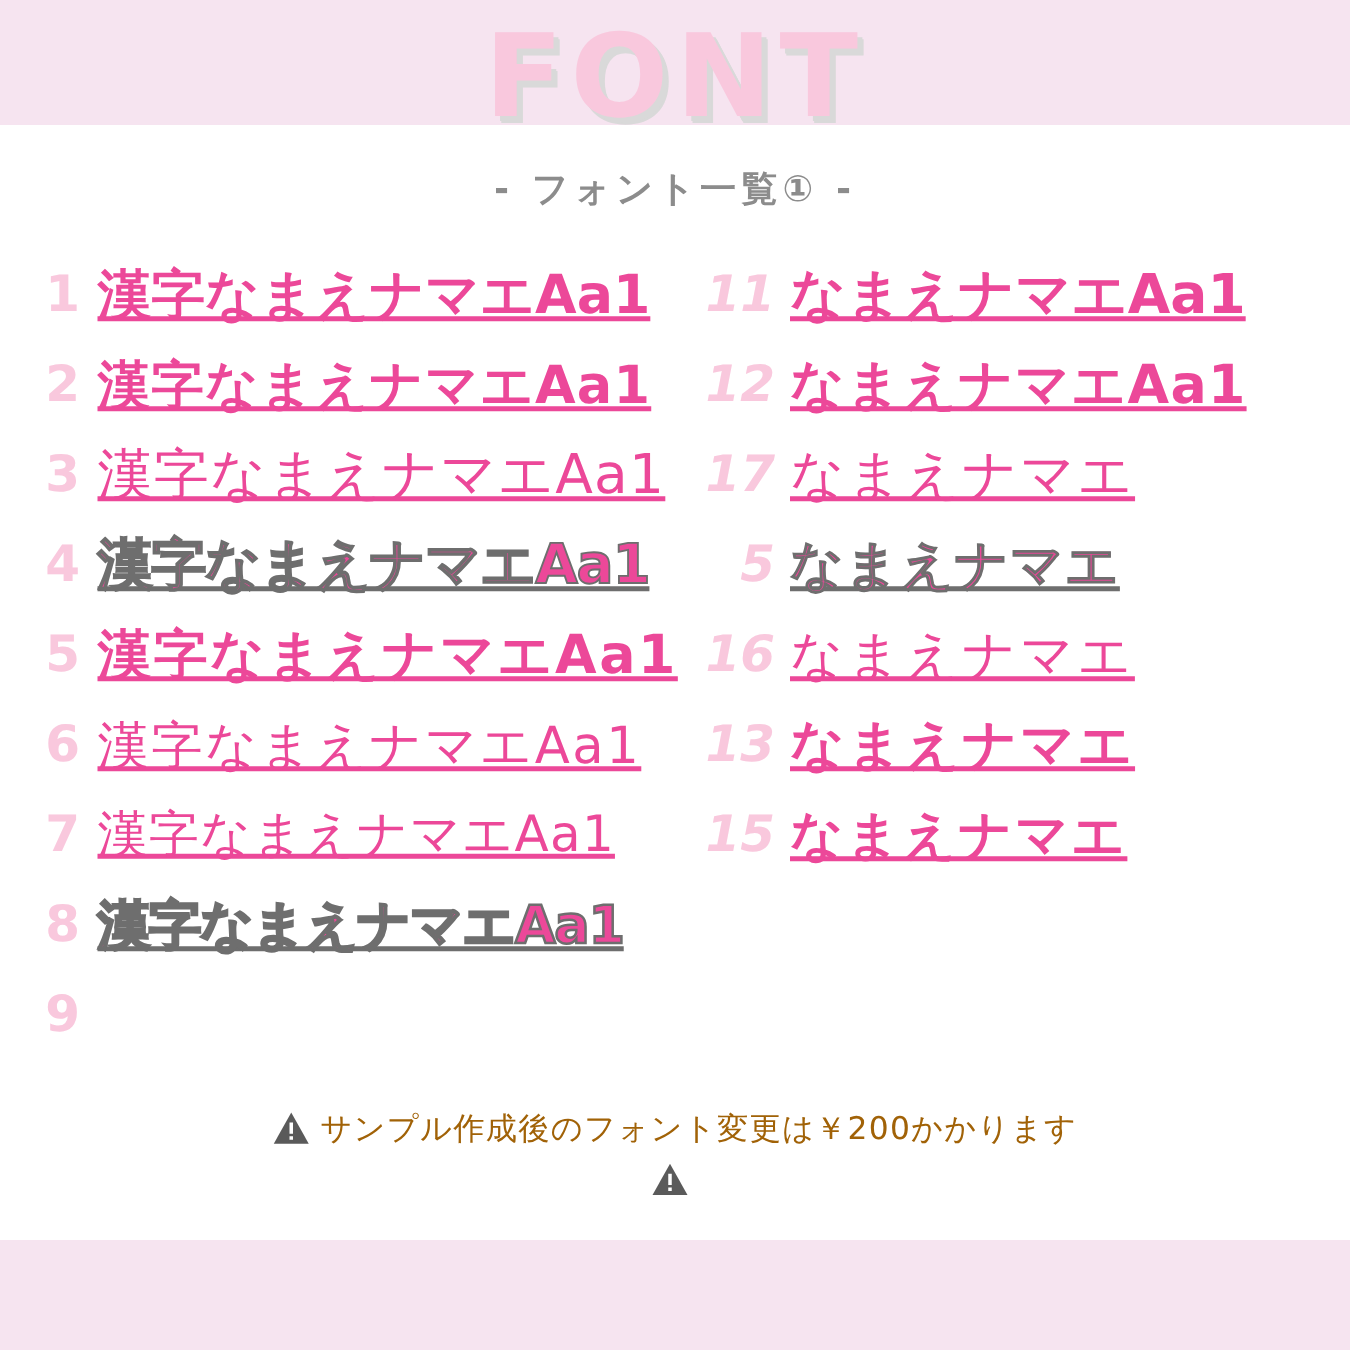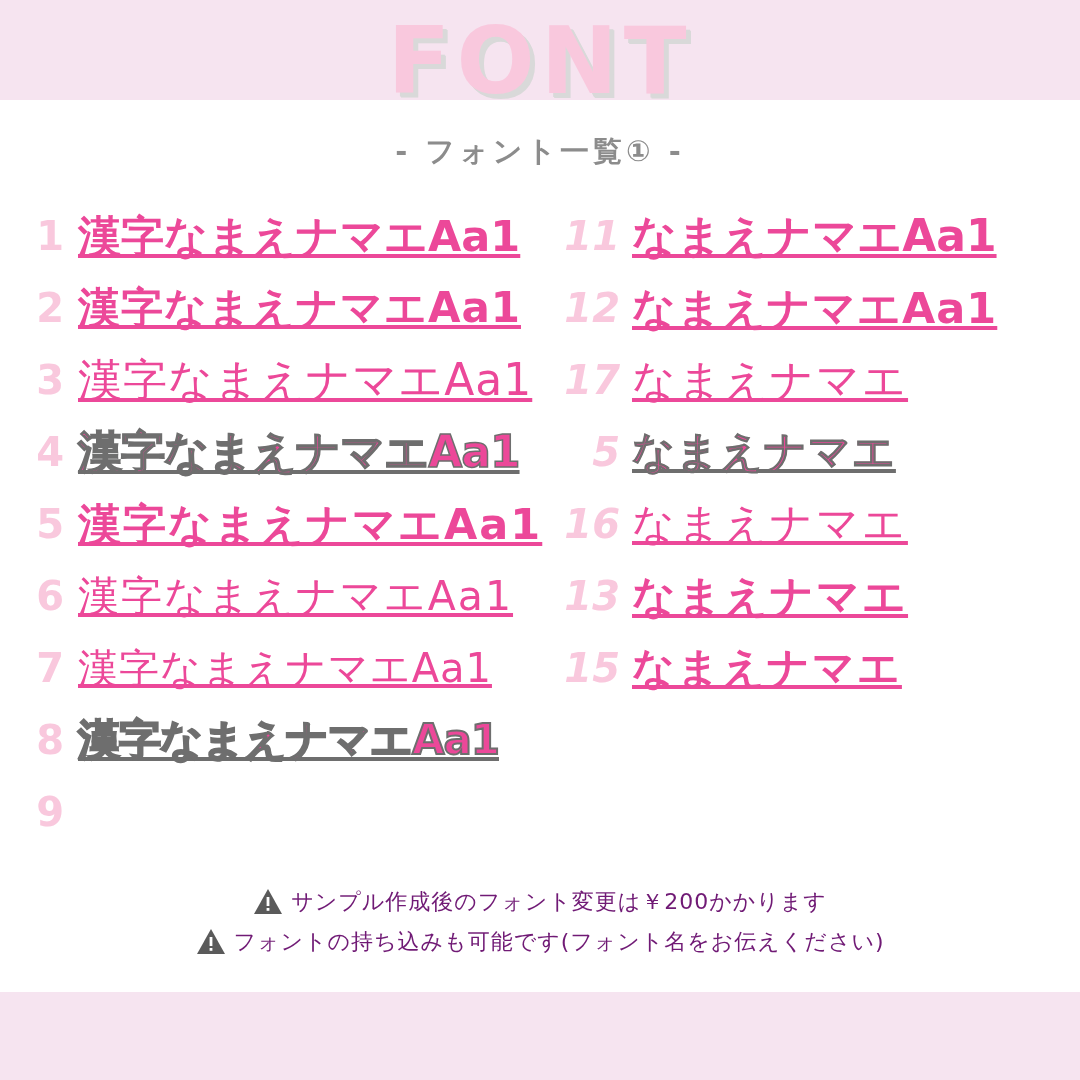--- a/index.html
+++ b/index.html
@@ -123,22 +123,22 @@
     left: 0;
     top: 888px;
     width: 1080px;
     text-align: center;
     z-index: 3;
   }
   .note-line {
     display: flex;
     align-items: center;
     justify-content: center;
-    color: #701a75;
-    font-size: 22px;
+    color: #a16207;
+    font-size: 25px;
     letter-spacing: 1px;
     margin-bottom: 12px;
     font-weight: normal;
   }
   .warn-icon {
     display: inline-block;
     width: 30px;
     height: 28px;
     margin-right: 8px;
     position: relative;
@@ -243,17 +243,16 @@
       <span class="note-text">サンプル作成後のフォント変更は￥200かかります</span>
     </div>
     <div class="note-line">
       <span class="warn-icon">
         <svg width="30" height="28" viewBox="0 0 30 28">
           <path d="M15 1 L29 26 L1 26 Z" fill="#5a5a5a"></path>
           <rect x="13.6" y="9" width="2.8" height="9" fill="#ffffff"></rect>
           <rect x="13.6" y="20" width="2.8" height="2.8" fill="#ffffff"></rect>
         </svg>
       </span>
-      <span class="note-text">フォントの持ち込みも可能です(フォント名をお伝えください)</span>
     </div>
   </div>
 
 </div>
 
 </body></html>

